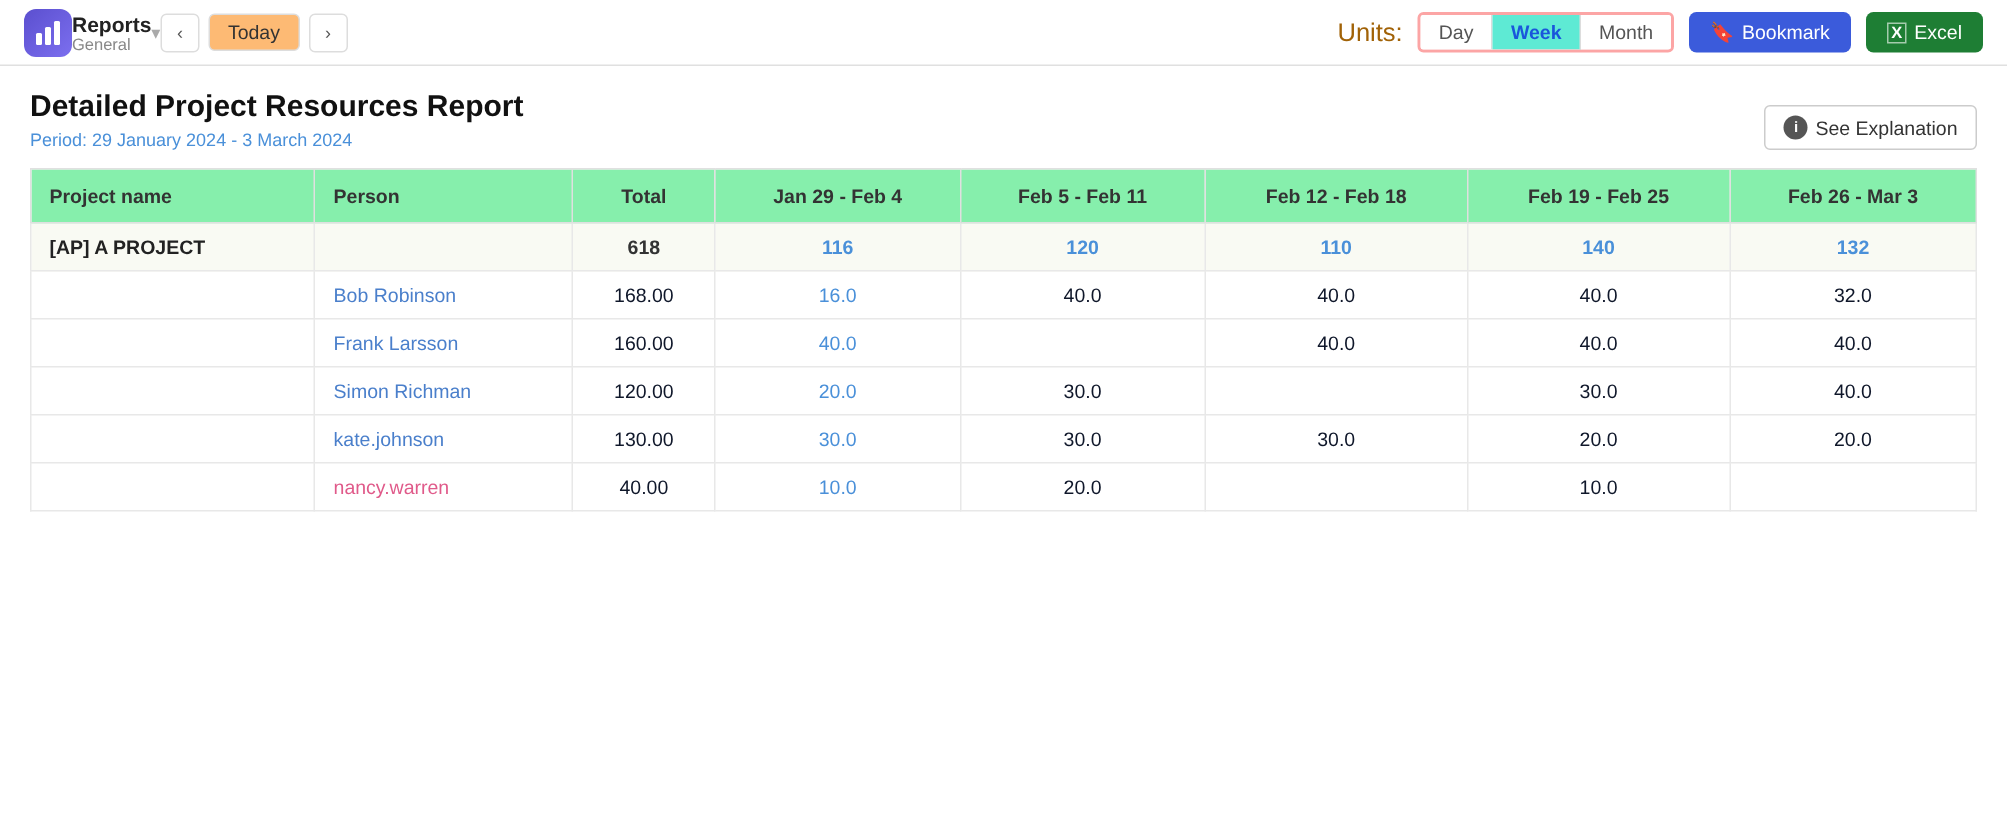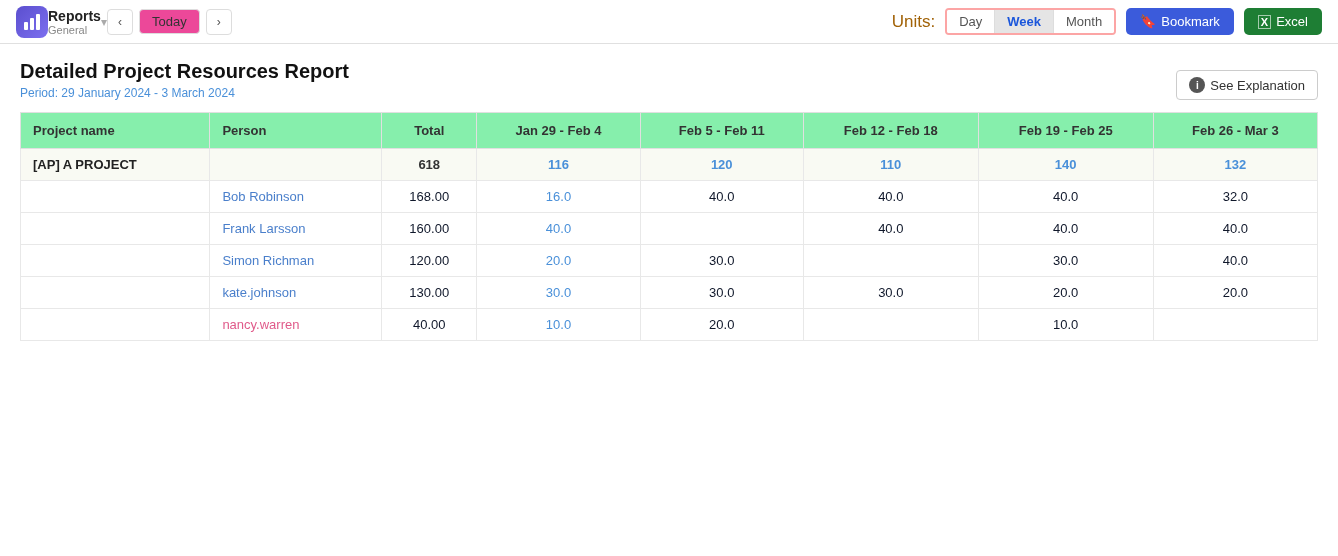--- a/index.html
+++ b/index.html
@@ -24,31 +24,31 @@
     .reports-label { font-weight: 600; font-size: 14px; color: #222; }
     .general-label { font-size: 11px; color: #888; }
     .nav-controls { display: flex; align-items: center; gap: 6px; }
     .nav-btn {
       width: 26px; height: 26px; border: 1px solid #ddd; border-radius: 4px;
       background: #fff; cursor: pointer; display: flex; align-items: center; justify-content: center;
       font-size: 12px; color: #555;
     }
     .today-btn {
       padding: 4px 12px; border: 1px solid #ddd; border-radius: 4px;
-      background: #ec4899; cursor: pointer; font-size: 13px; color: #333;
+      background: #fdba74; cursor: pointer; font-size: 13px; color: #333;
     }
     .top-bar-right { display: flex; align-items: center; gap: 10px; }
     .units-label { font-size: 17px; color: #a16207; }
     .units-group { display: flex; border: 2px solid #fca5a5; border-radius: 4px; overflow: hidden; }
     .unit-btn {
       padding: 4px 12px; border: none; background: #fff; cursor: pointer;
       font-size: 13px; color: #555; border-right: 1px solid #ddd;
     }
     .unit-btn:last-child { border-right: none; }
-    .unit-btn.active { background: #e5e5e5; color: #1a56db; font-weight: 600; }
+    .unit-btn.active { background: #5eead4; color: #1a56db; font-weight: 600; }
     .bookmark-btn {
       display: flex; align-items: center; gap: 5px;
       padding: 6px 14px; background: #3b5bdb; color: white;
       border: none; border-radius: 5px; cursor: pointer; font-size: 13px; font-weight: 500;
     }
     .excel-btn {
       display: flex; align-items: center; gap: 5px;
       padding: 6px 14px; background: #1e7e34; color: white;
       border: none; border-radius: 5px; cursor: pointer; font-size: 13px; font-weight: 500;
     }

